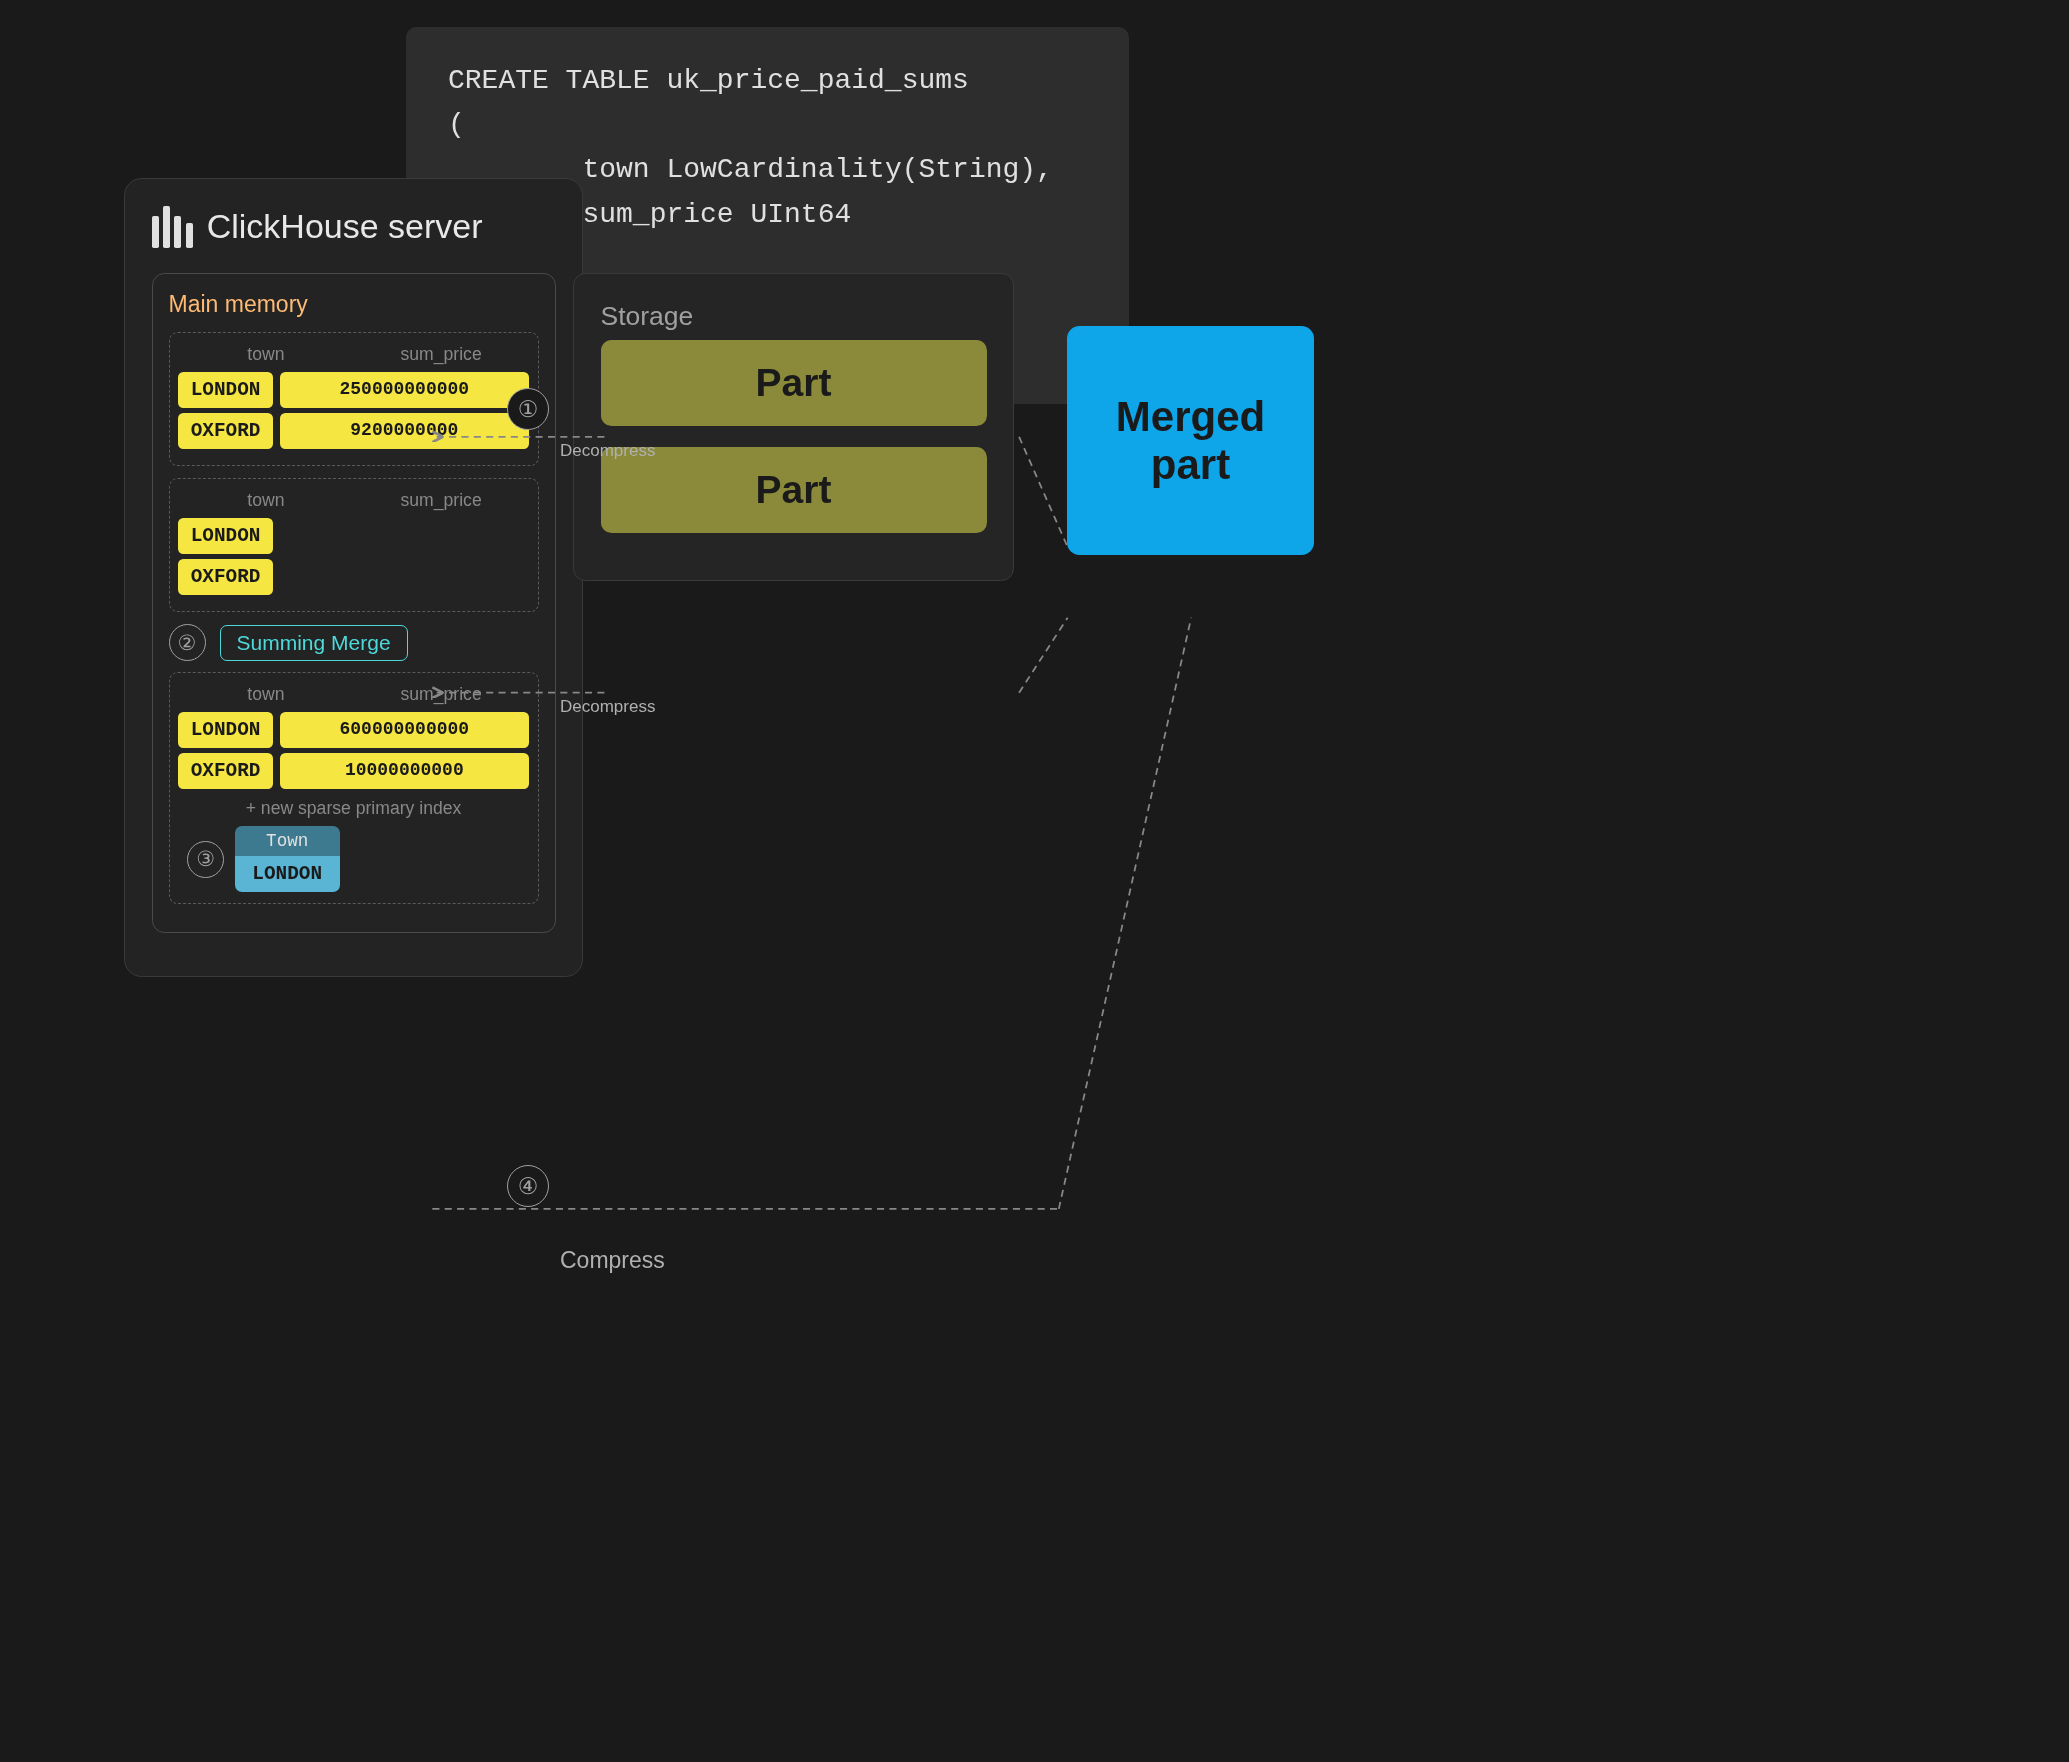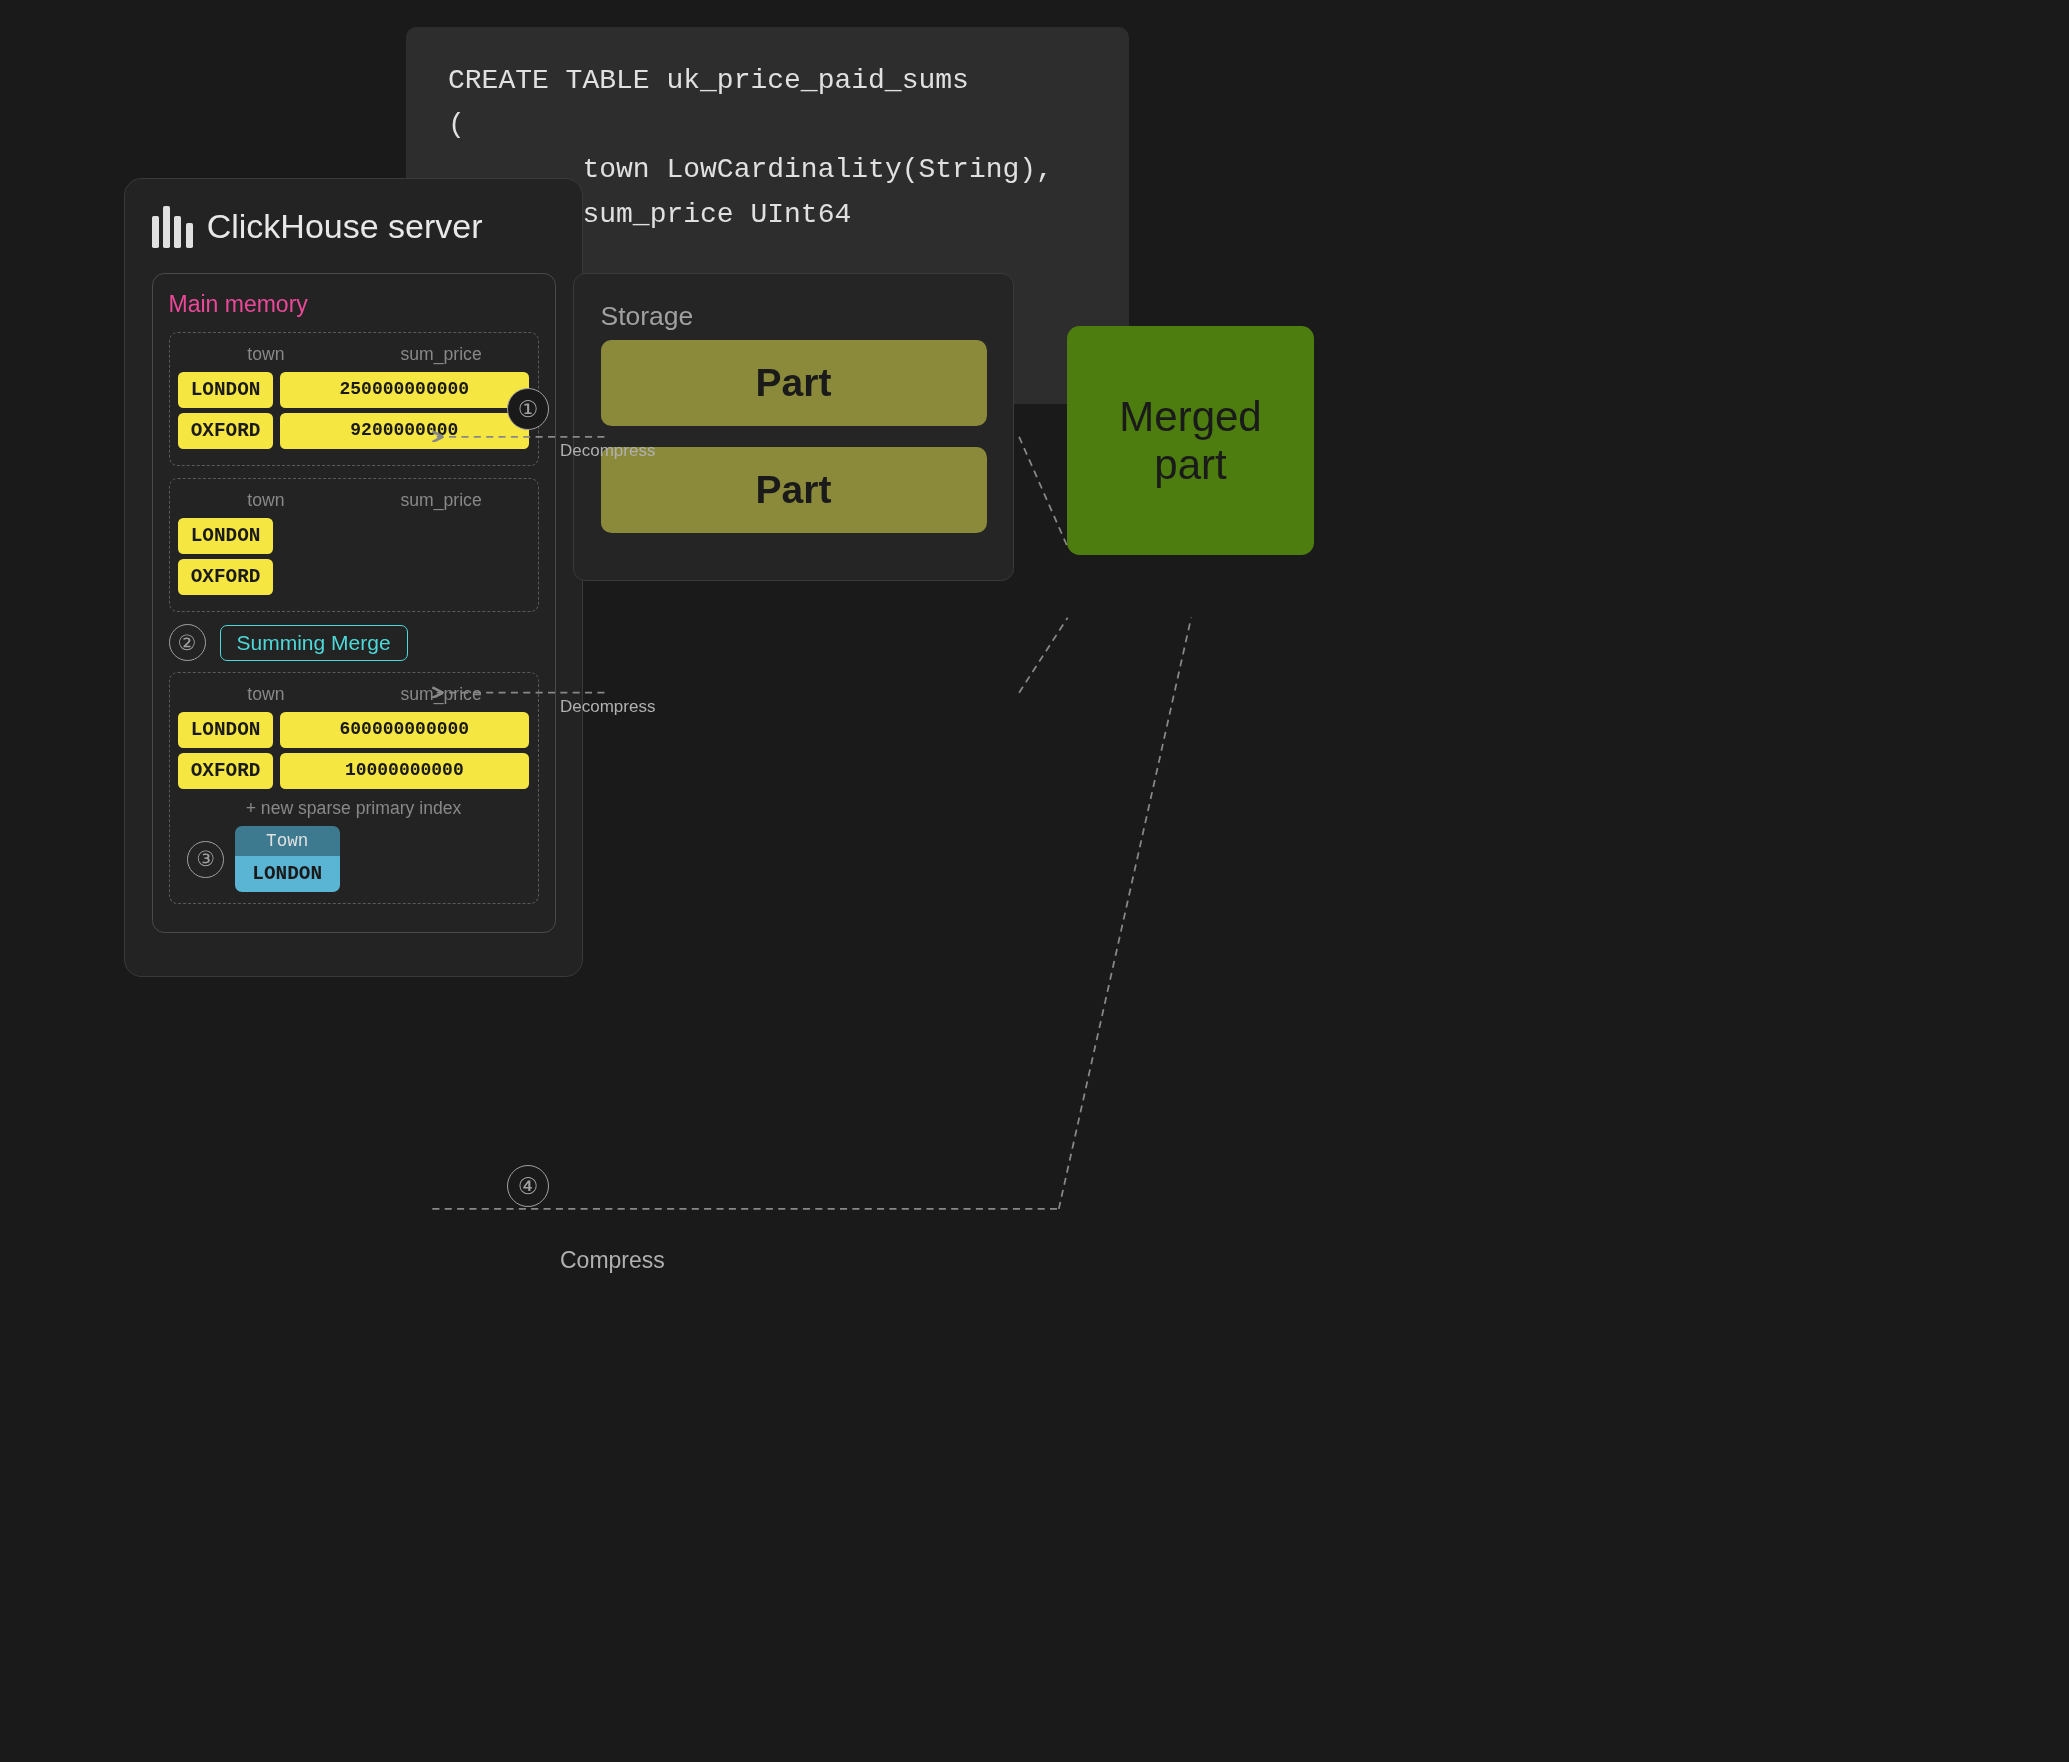--- a/index.html
+++ b/index.html
@@ -67,21 +67,21 @@
 
     
     .main-memory {
       border: 1.8px solid #4a4a4a;
       border-radius: 12.4px;
       padding: 17.6px 16px 16px;
       margin-bottom: 16px;
     }
     .section-label {
       font-size: 23px;
-      color: #ec4899;
+      color: #fdba74;
       font-family: sans-serif;
       margin-bottom: 14px;
     }
 
     
     .data-table {
       border: 1.3px dashed #5a5a5a;
       border-radius: 8.8px;
       padding: 10.6px 8.8px;
       margin-bottom: 12.4px;
@@ -232,26 +232,26 @@
     }
 
     
     .merged-panel {
       position: absolute;
       top: 326px;
       left: 1067px;
       width: 247px;
     }
     .merged-box {
-      background: #4d7c0f;
+      background: #0ea5e9;
       border-radius: 12.4px;
       padding: 32px 26.5px;
       text-align: center;
       font-size: 42px;
-      font-weight: normal;
+      font-weight: bold;
       color: #1a1a1a;
       font-family: sans-serif;
       min-height: 229px;
       display: flex;
       align-items: center;
       justify-content: flex-end;
     }
 
     
     .connector-area {

